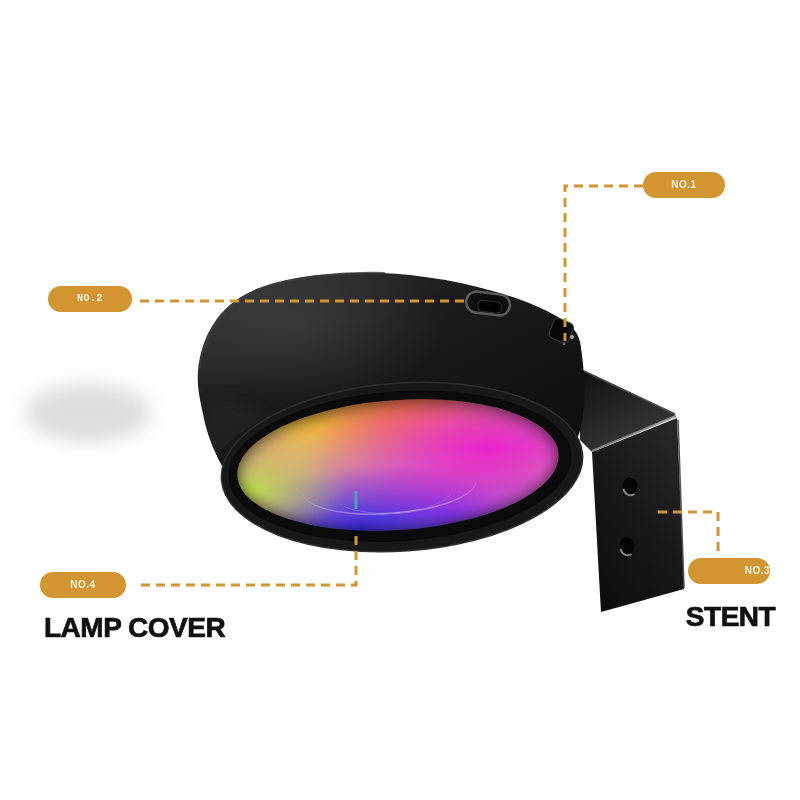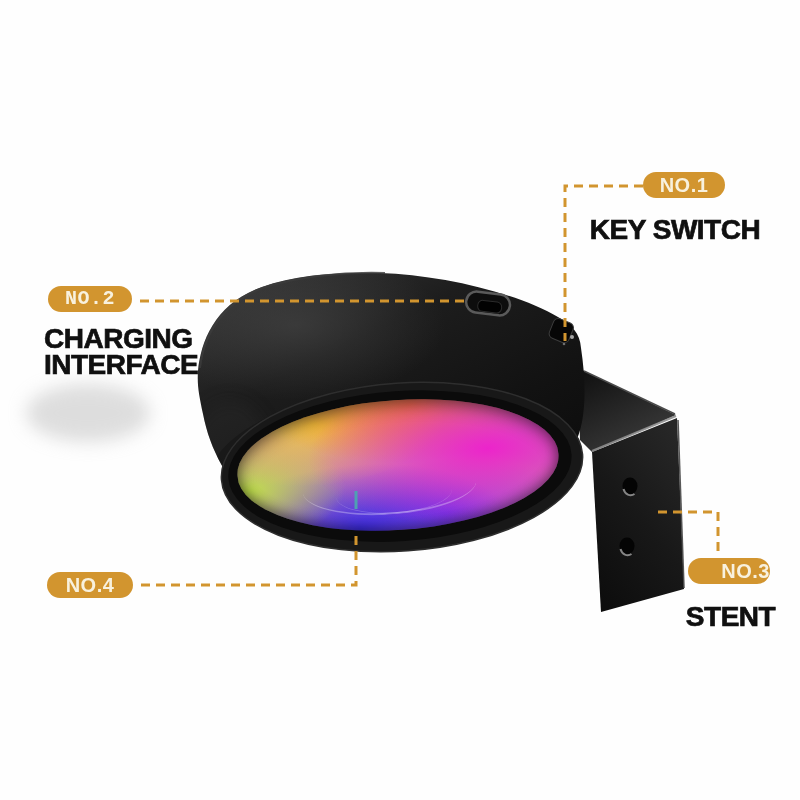--- a/index.html
+++ b/index.html
@@ -31,21 +31,21 @@
   .cover::before{
     content:"";position:absolute;left:30%;top:56%;width:36%;height:30%;
     border-radius:50%;
     border:0 solid transparent;border-bottom:1.5px solid rgba(255,255,255,.22);
   }
 
   
   .badge{
     position:absolute;height:26px;border-radius:14px;
     background:var(--accent,#d2952f);color:var(--badge-text,#f8f1de);
-    font-size:20px;font-weight:bold;line-height:26px;text-align:center;
+    font-size:10px;font-weight:bold;line-height:26px;text-align:center;
     letter-spacing:.5px;
   }
   .plabel{
     position:absolute;color:var(--label-text,#101010);
     font-size:28px;font-weight:bold;line-height:26px;letter-spacing:-.5px;
     -webkit-text-stroke:.7px var(--label-text,#101010);
   }
   .dash{stroke:var(--accent,#d2952f);stroke-width:3;fill:none;stroke-dasharray:9 6;}
 </style>
 </head>
@@ -130,23 +130,22 @@
 
   <svg class="layer" width="800" height="800" viewBox="0 0 800 800">
     <path class="dash" d="M 643,186 L 565,186 L 565,341"></path>
     <path class="dash" d="M 140,301 L 468,301"></path>
     <path class="dash" d="M 658,512 L 718,512 L 718,554"></path>
     <path class="dash" d="M 141,585 L 356,585 L 356,530"></path>
     <line x1="356" y1="491" x2="356" y2="509" stroke="#4fa0b2" stroke-width="3"></line>
   </svg>
 
   <div class="badge" style="left:643px;top:172px;width:82px;">NO.1</div>
-  <div class="plabel" style="left:575px;top:217px;width:200px;text-align:center;">KEY SWITCH</div>
 
   <div class="badge" style="left:48px;top:286px;width:84px;font-family:Liberation Mono, monospace;">NO.2</div>
-  <div class="plabel" style="left:44px;top:326px;width:180px;">CHARGING INTERFACE</div>
 
   <div class="badge" style="left:688px;top:558px;width:82px;text-align:right;">NO.3</div>
   <div class="plabel" style="left:658px;top:604px;width:145px;text-align:center;">STENT</div>
 
-  <div class="badge" style="left:47px;top:572px;width:86px;text-align:center;">NO.4</div>
+  <div class="badge" style="left:40px;top:572px;width:86px;text-align:center;">NO.4</div>
+  <div class="plabel" style="left:44px;top:615px;width:230px;">LAMP COVER</div>
 
 </div>
 
 </body></html>

